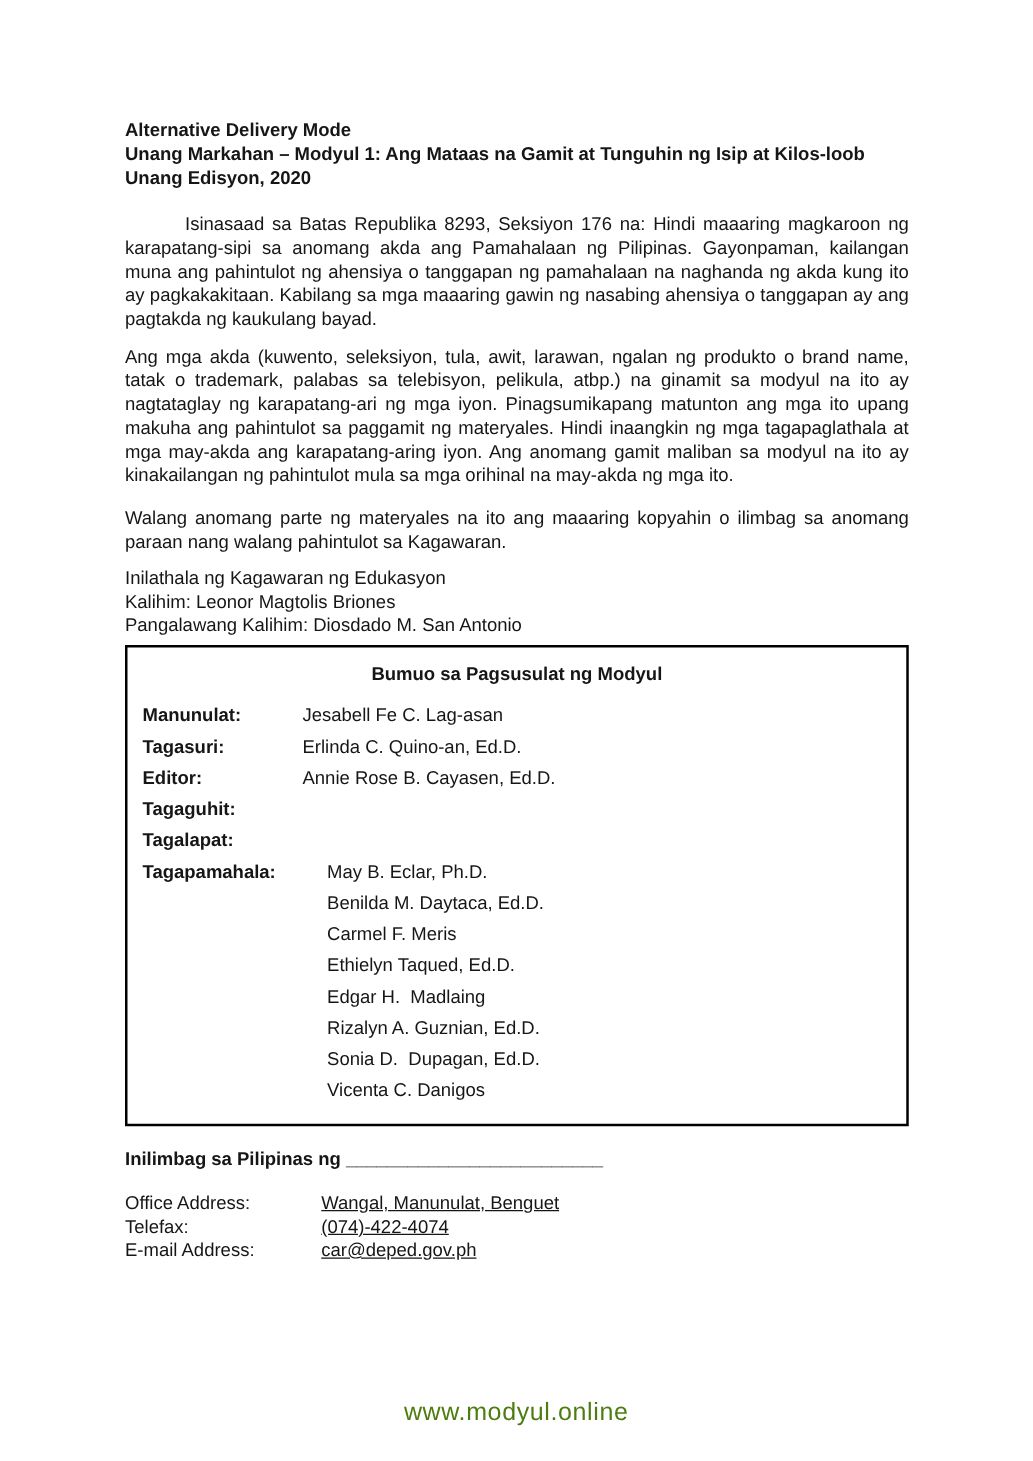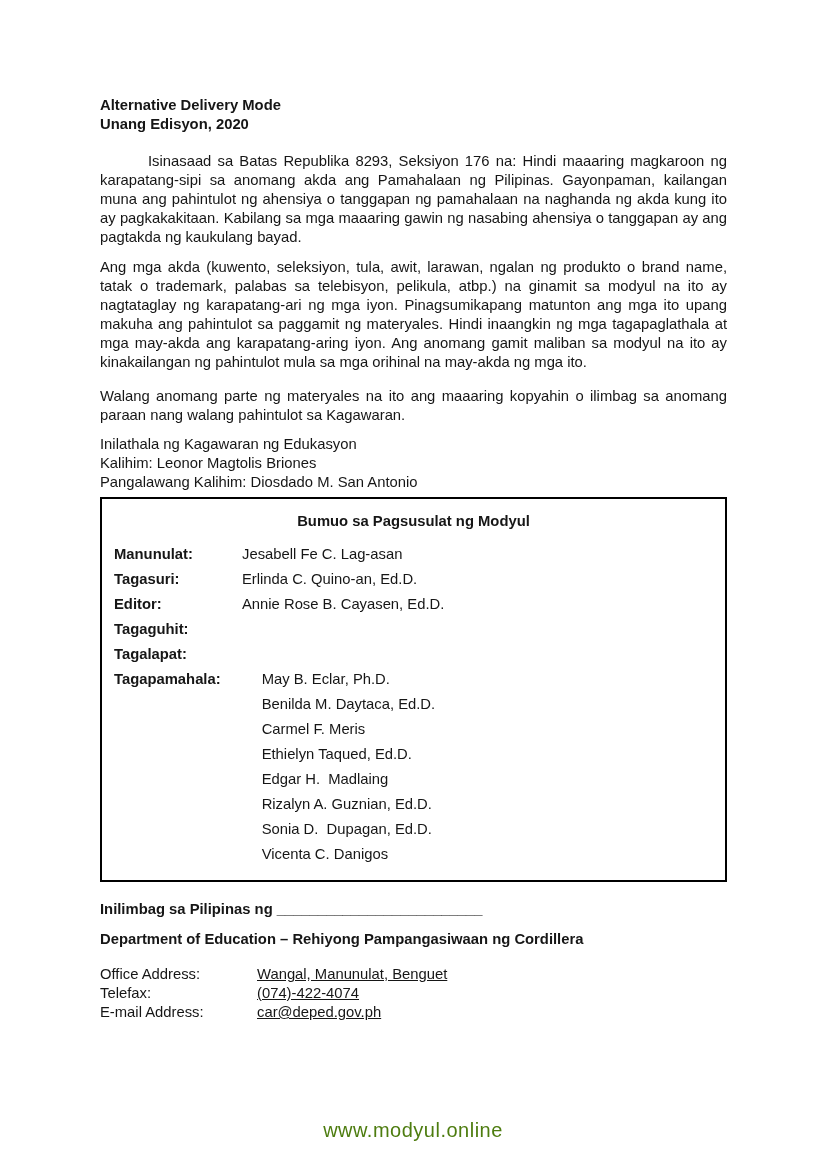--- a/index.html
+++ b/index.html
@@ -69,20 +69,21 @@
   }
 </style>
 </head>
 <body>
 
 <div class="page">
   <div class="content">
 
     <div class="header-block">
       <div>Alternative Delivery Mode</div>
+      <div>Unang Markahan – Modyul 1: Ang Mataas na Gamit at Tunguhin ng Isip at Kilos-loob</div>
       <div>Unang Edisyon, 2020</div>
     </div>
 
     <p class="para p1">Isinasaad sa Batas Republika 8293, Seksiyon 176 na: Hindi maaaring magkaroon ng karapatang-sipi sa anomang akda ang Pamahalaan ng Pilipinas. Gayonpaman, kailangan muna ang pahintulot ng ahensiya o tanggapan ng pamahalaan na naghanda ng akda kung ito ay pagkakakitaan. Kabilang sa mga maaaring gawin ng nasabing ahensiya o tanggapan ay ang pagtakda ng kaukulang bayad.</p>
     <p class="para p2">Ang mga akda (kuwento, seleksiyon, tula, awit, larawan, ngalan ng produkto o brand name, tatak o trademark, palabas sa telebisyon, pelikula, atbp.) na ginamit sa modyul na ito ay nagtataglay ng karapatang-ari ng mga iyon. Pinagsumikapang matunton ang mga ito upang makuha ang pahintulot sa paggamit ng materyales. Hindi inaangkin ng mga tagapaglathala at mga may-akda ang karapatang-aring iyon. Ang anomang gamit maliban sa modyul na ito ay kinakailangan ng pahintulot mula sa mga orihinal na may-akda ng mga ito.</p>
     <p class="para p3">Walang anomang parte ng materyales na ito ang maaaring kopyahin o ilimbag sa anomang paraan nang walang pahintulot sa Kagawaran.</p>
 
     <div class="publisher-block">
       <div>Inilathala ng Kagawaran ng Edukasyon</div>
       <div>Kalihim: Leonor Magtolis Briones</div>
@@ -122,21 +123,20 @@
           <div>Edgar H.  Madlaing</div>
           <div>Rizalyn A. Guznian, Ed.D.</div>
           <div>Sonia D.  Dupagan, Ed.D.</div>
           <div>Vicenta C. Danigos</div>
         </div>
       </div>
     </div>
 
     <div class="printed-line"><span>Inilimbag sa Pilipinas ng </span><span class="printed-blank">_________________________</span></div>
 
-    <div class="dept-line">Department of Education – Rehiyong Pampangasiwaan ng Cordillera</div>
 
     <div class="contact-block">
       <div class="contact-row">
         <span class="contact-label">Office Address:</span>
         <span class="contact-value">Wangal, Manunulat, Benguet</span>
       </div>
       <div class="contact-row">
         <span class="contact-label">Telefax:</span>
         <span class="contact-value">(074)-422-4074</span>
       </div>

